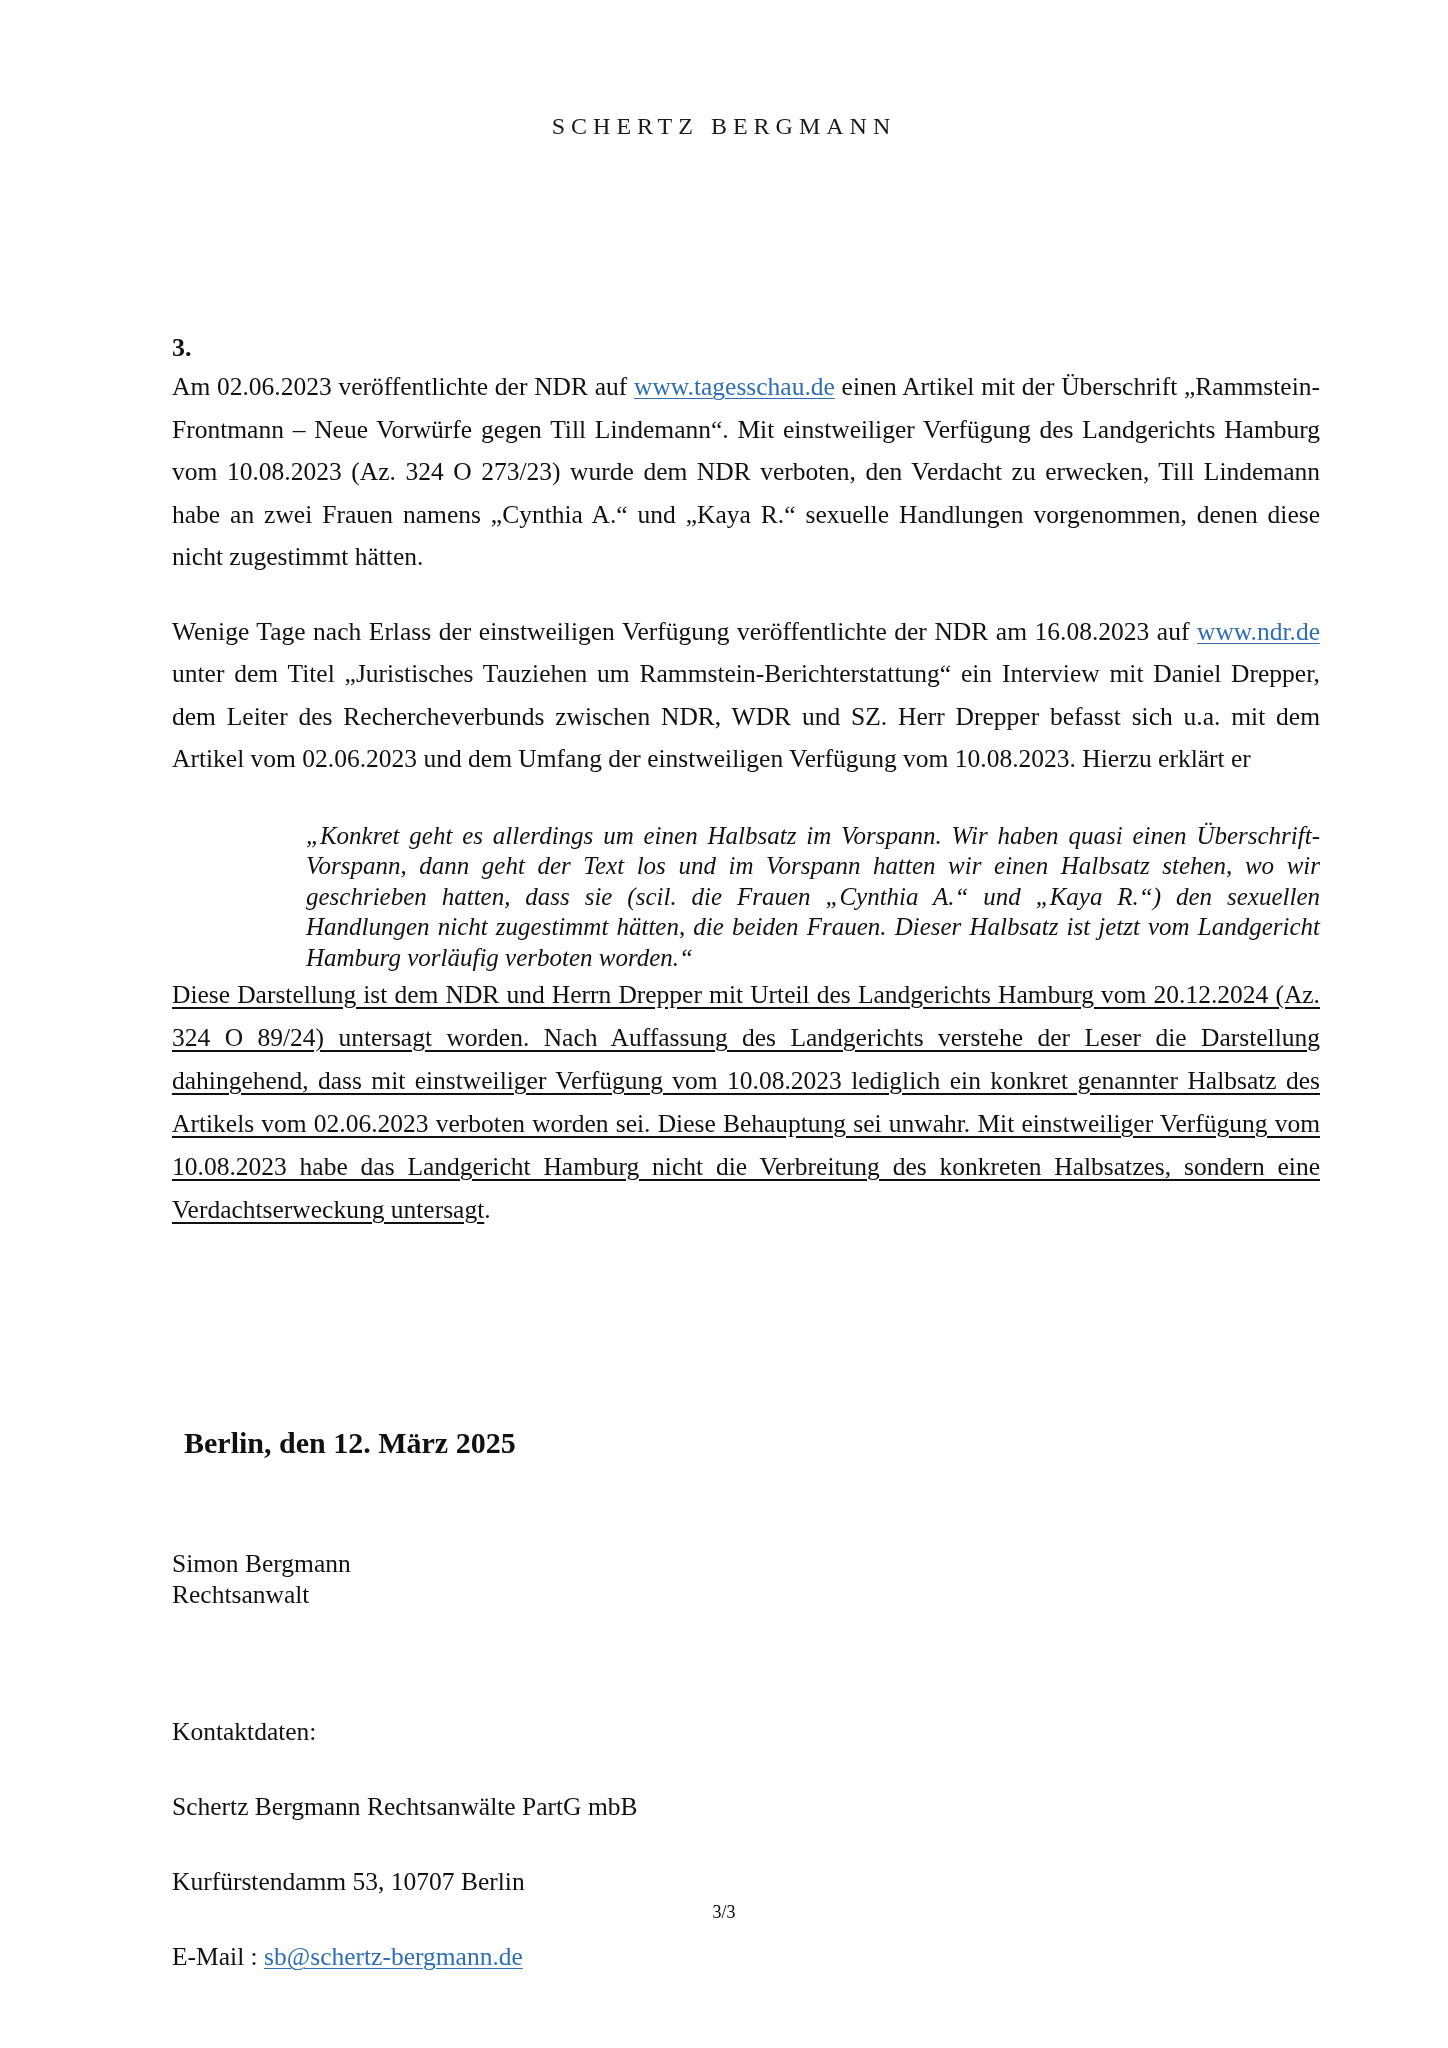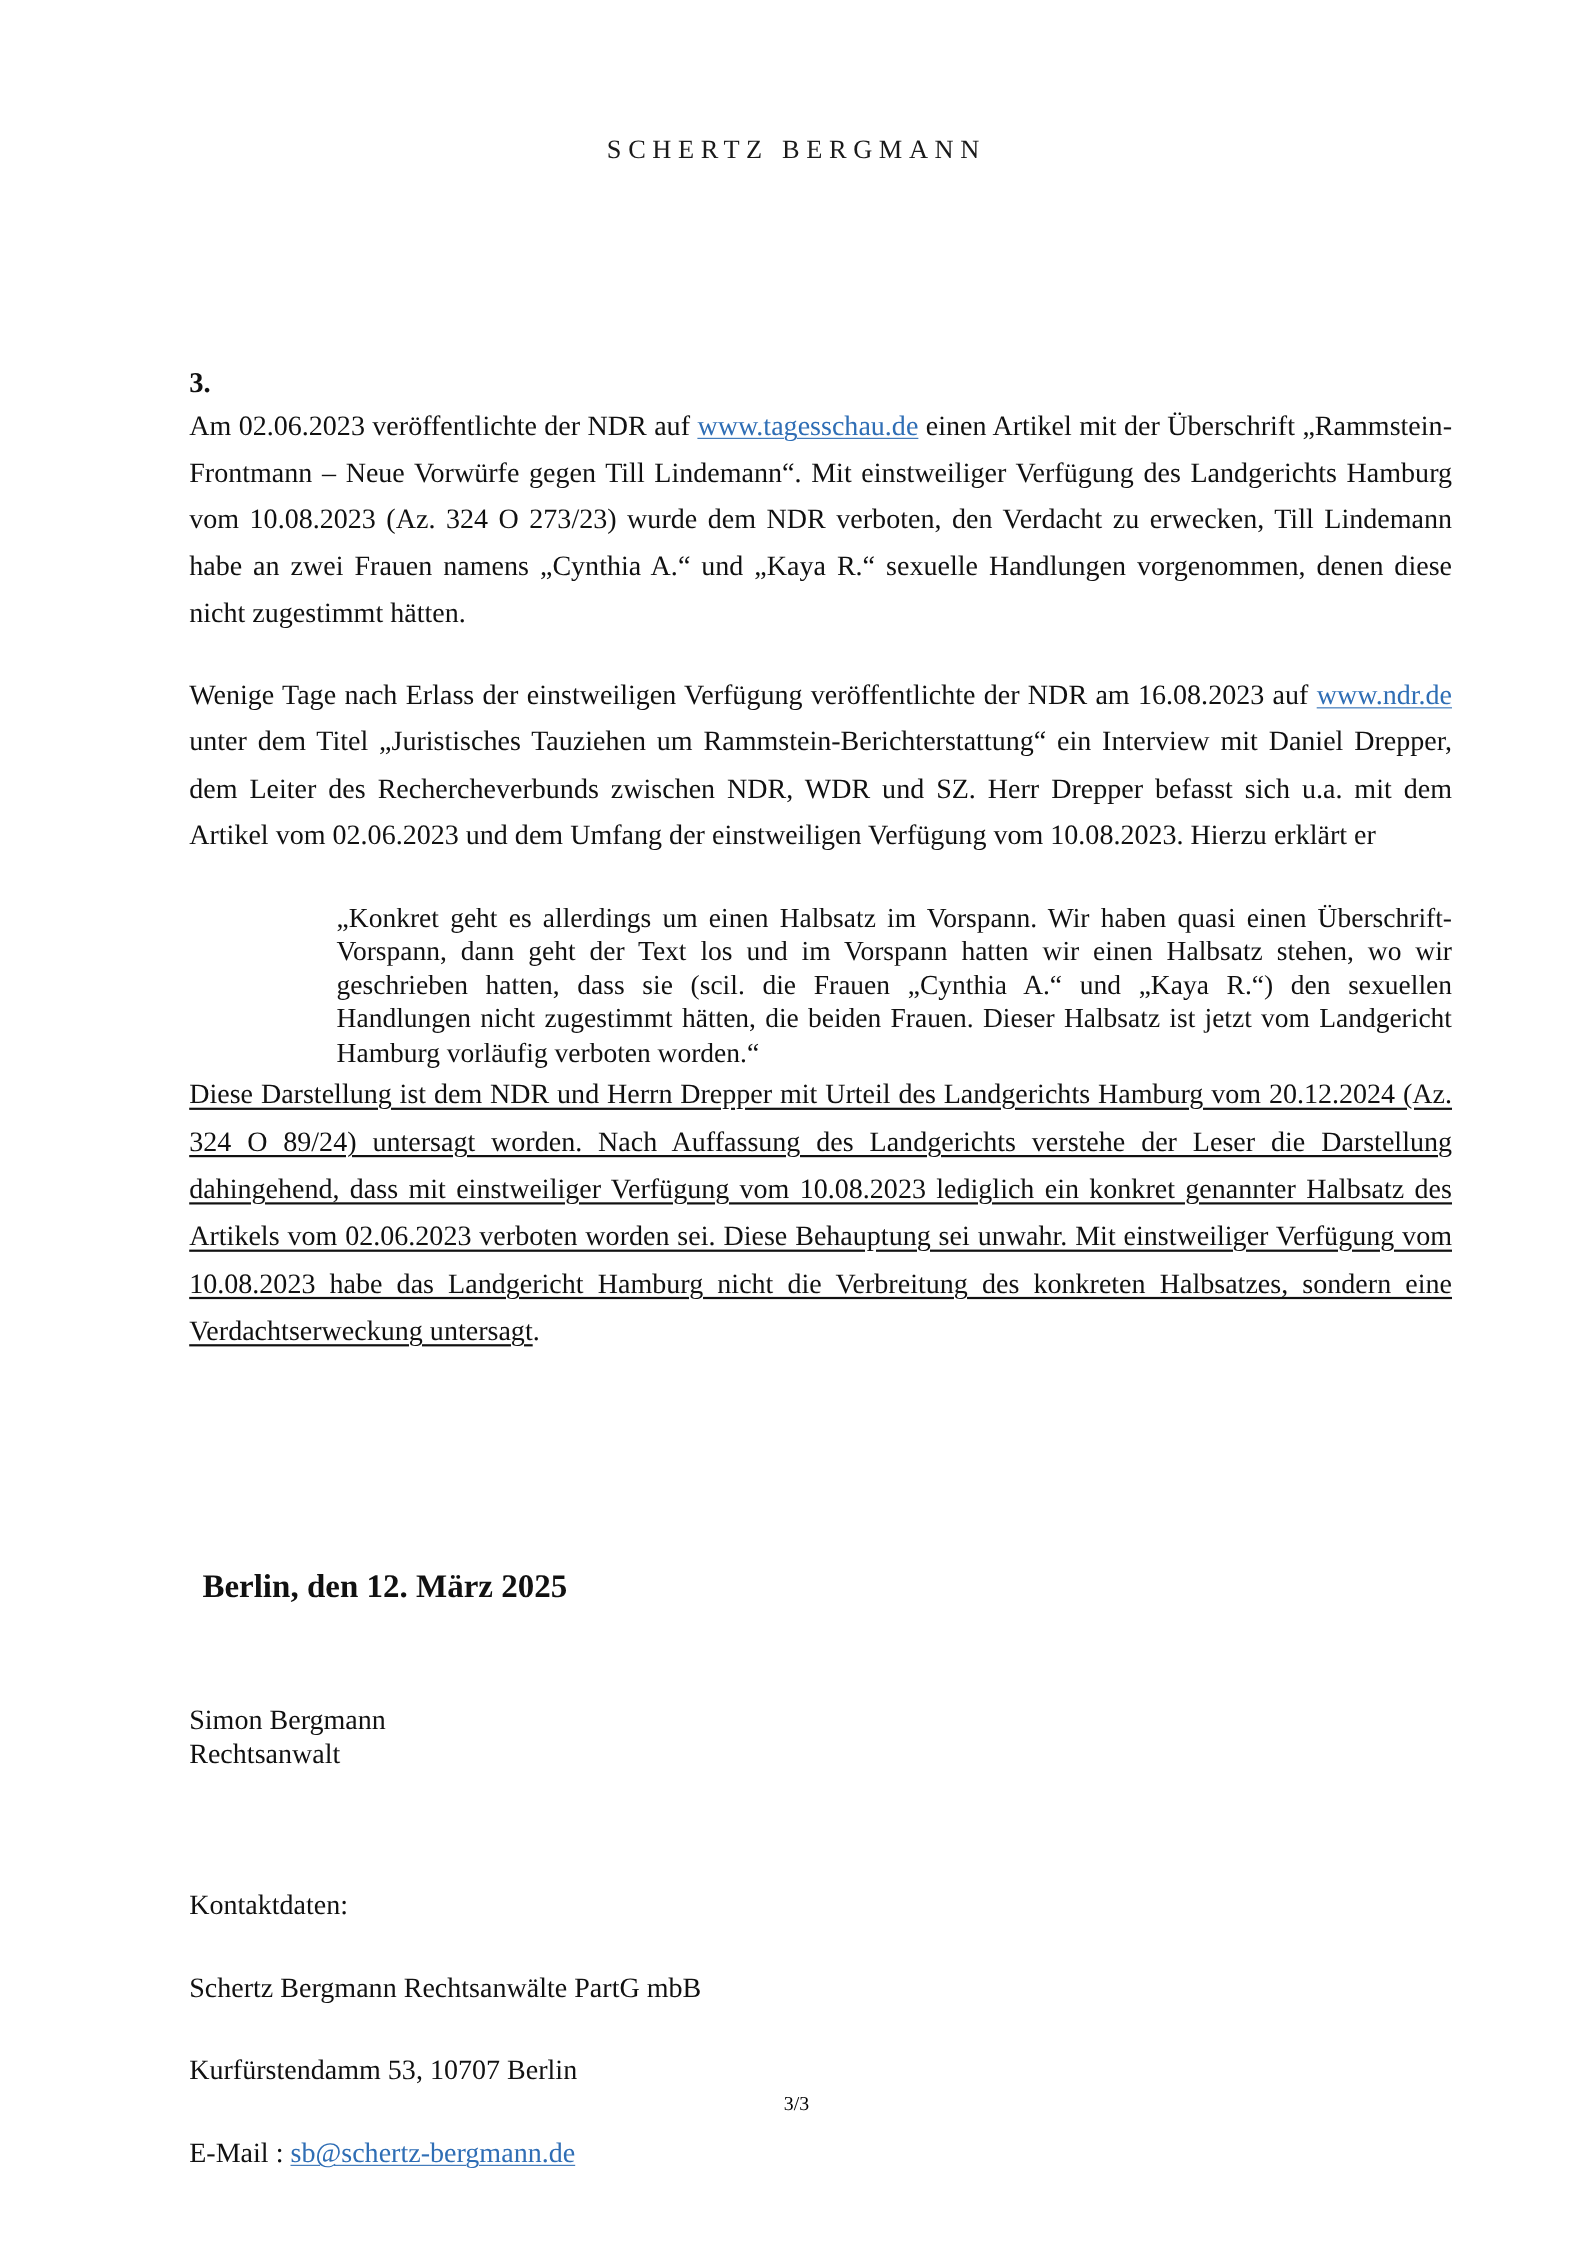--- a/index.html
+++ b/index.html
@@ -16,21 +16,21 @@
     color: #111111;
   }
   .page {
     position: absolute;
     left: 0; top: 0;
     width: 1448px;
     height: 2048px;
   }
   .letterhead {
     position: absolute;
-    top: 124px;
+    top: 113px;
     left: 0;
     width: 1448px;
     text-align: center;
     font-family: "Liberation Serif", serif;
     font-size: 24px;
     letter-spacing: 6px;
     color: #1a1a1a;
   }
   .content {
     position: absolute;
@@ -57,20 +57,21 @@
   }
   a.link {
     color: #2f6eb5;
     text-decoration: underline;
     text-decoration-thickness: 1px;
     text-underline-offset: 3px;
   }
   .quote {
     margin: 40px 0 0 134px;
     width: 1014px;
+    font-style: italic;
     font-size: 25px;
     line-height: 30.5px;
     text-align: justify;
   }
   .underlined-para {
     margin-top: 44px;
     text-align: justify;
     line-height: 43px;
   }
   .underlined-para .u {

